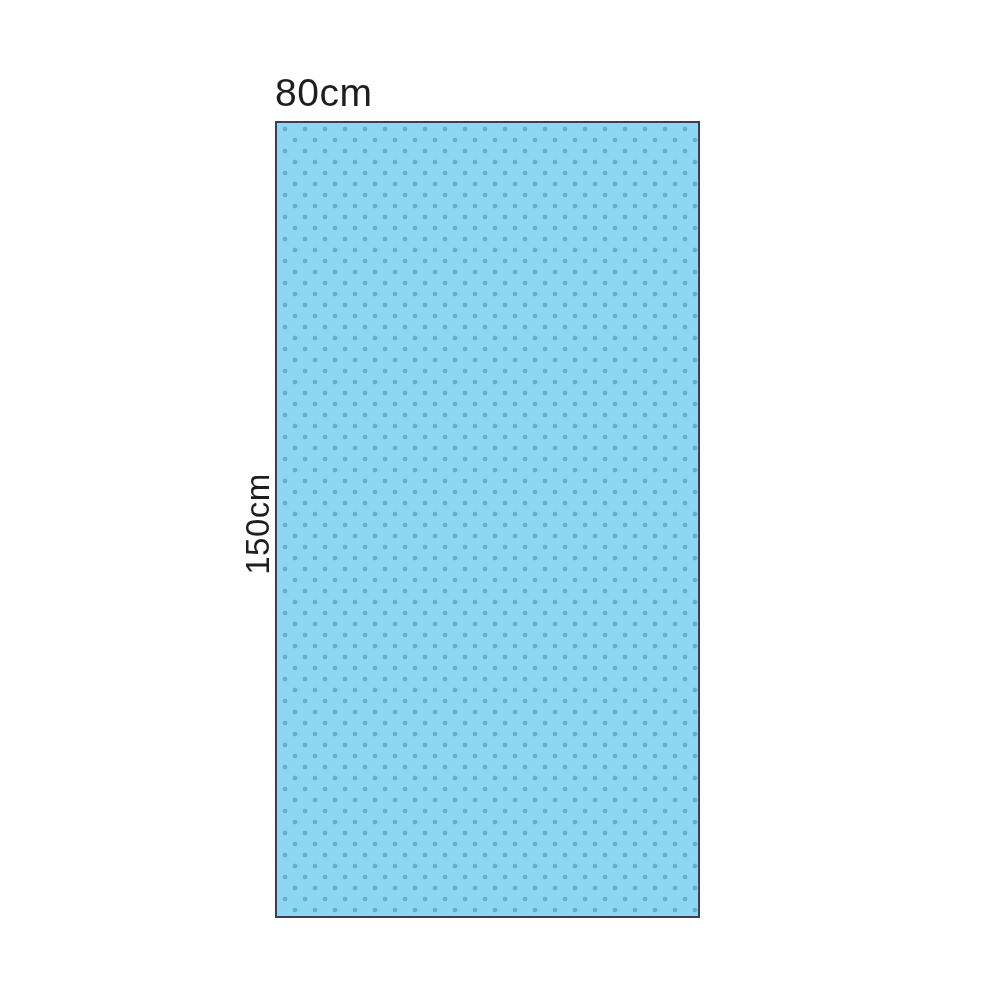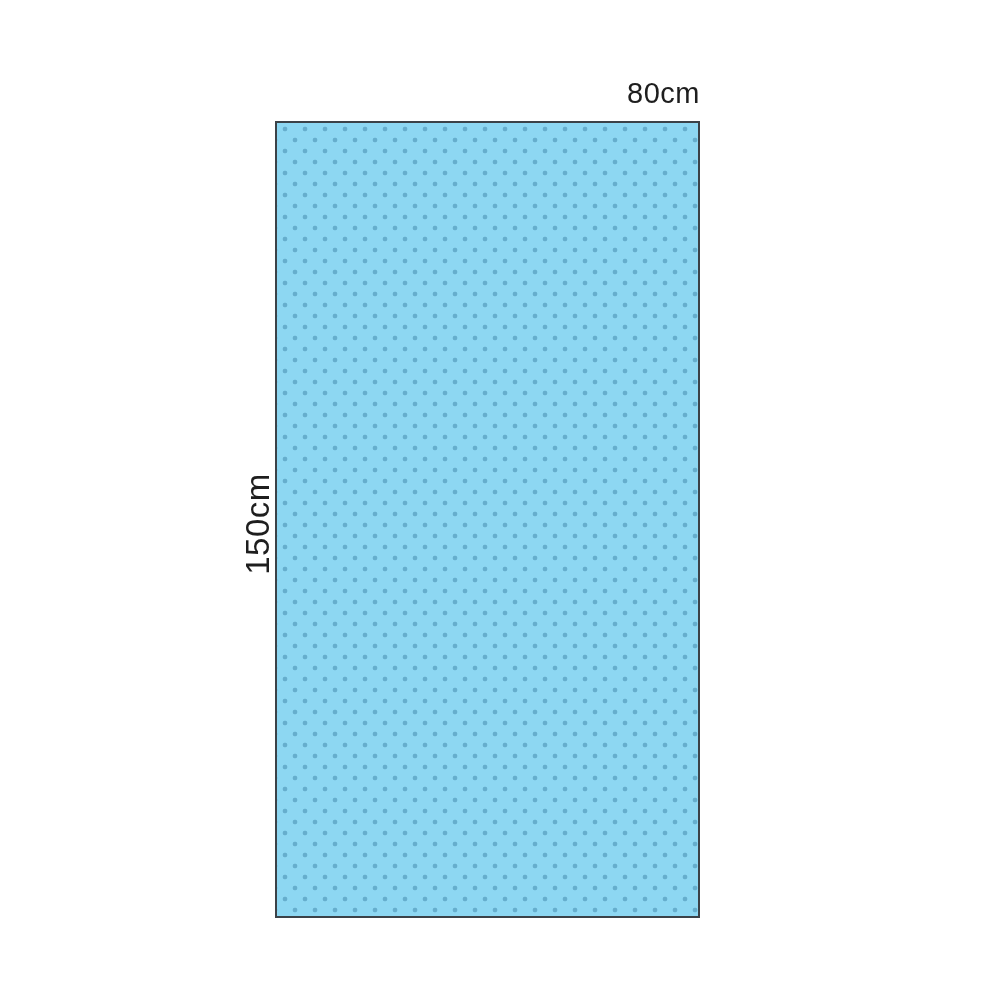--- a/index.html
+++ b/index.html
@@ -31,22 +31,22 @@
       radial-gradient(circle, var(--dot, #66aecd) 2px, rgba(0,0,0,0) 2.7px),
       radial-gradient(circle, var(--dot, #66aecd) 2px, rgba(0,0,0,0) 2.7px);
     background-size: 20px 22px;
     background-position: 8px 6px, 18px 17px;
   }
   .width-label {
     position: absolute;
     left: 275px;
     top: 74px;
     width: 425px;
-    text-align: right;
-    font-size: 29px;
+    text-align: left;
+    font-size: 39px;
     line-height: 38px;
     font-weight: 400;
     color: var(--text, #1e1e1e);
     letter-spacing: 0.5px;
   }
   .height-label {
     position: absolute;
     left: 258px;
     top: 524px;
     transform: translate(-50%, -50%) rotate(-90deg);

